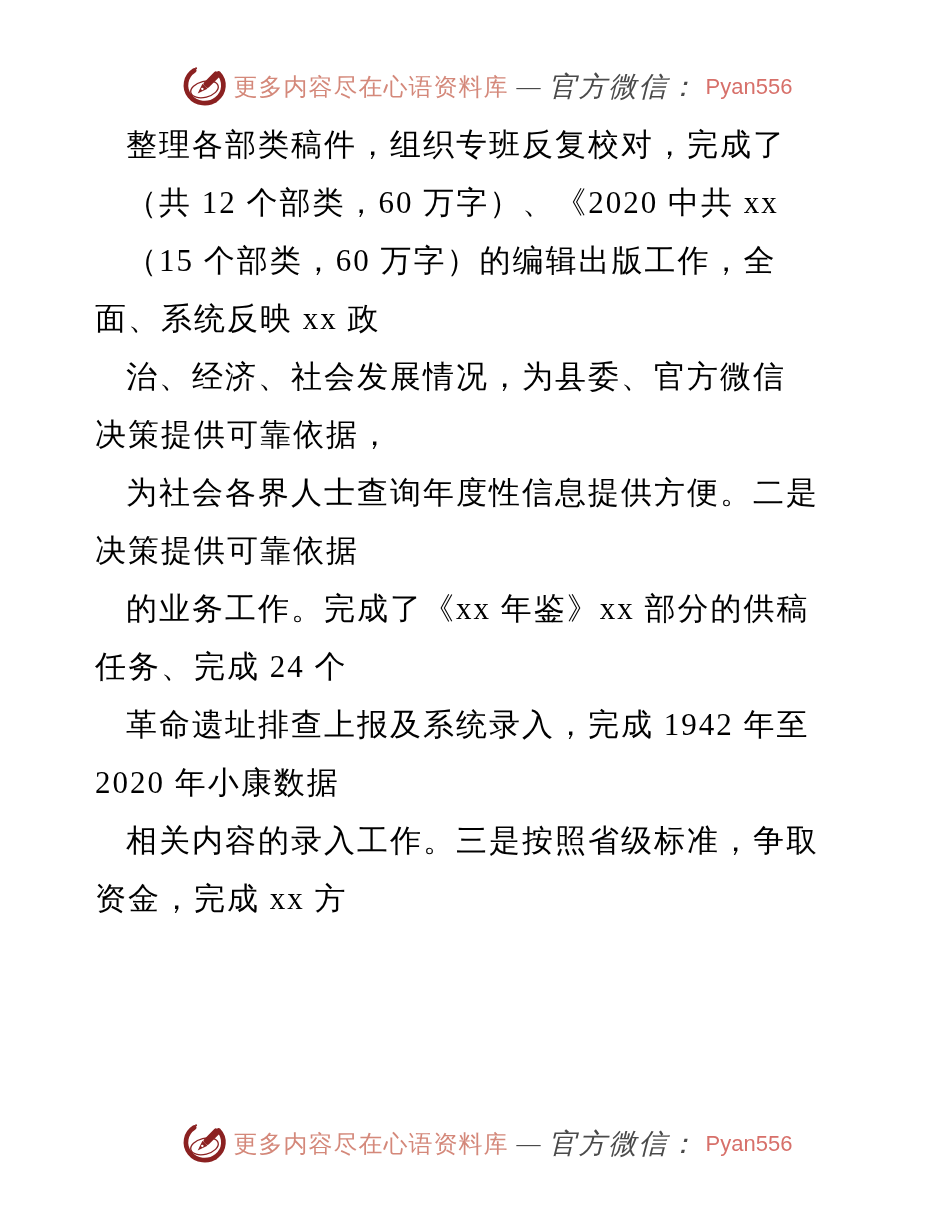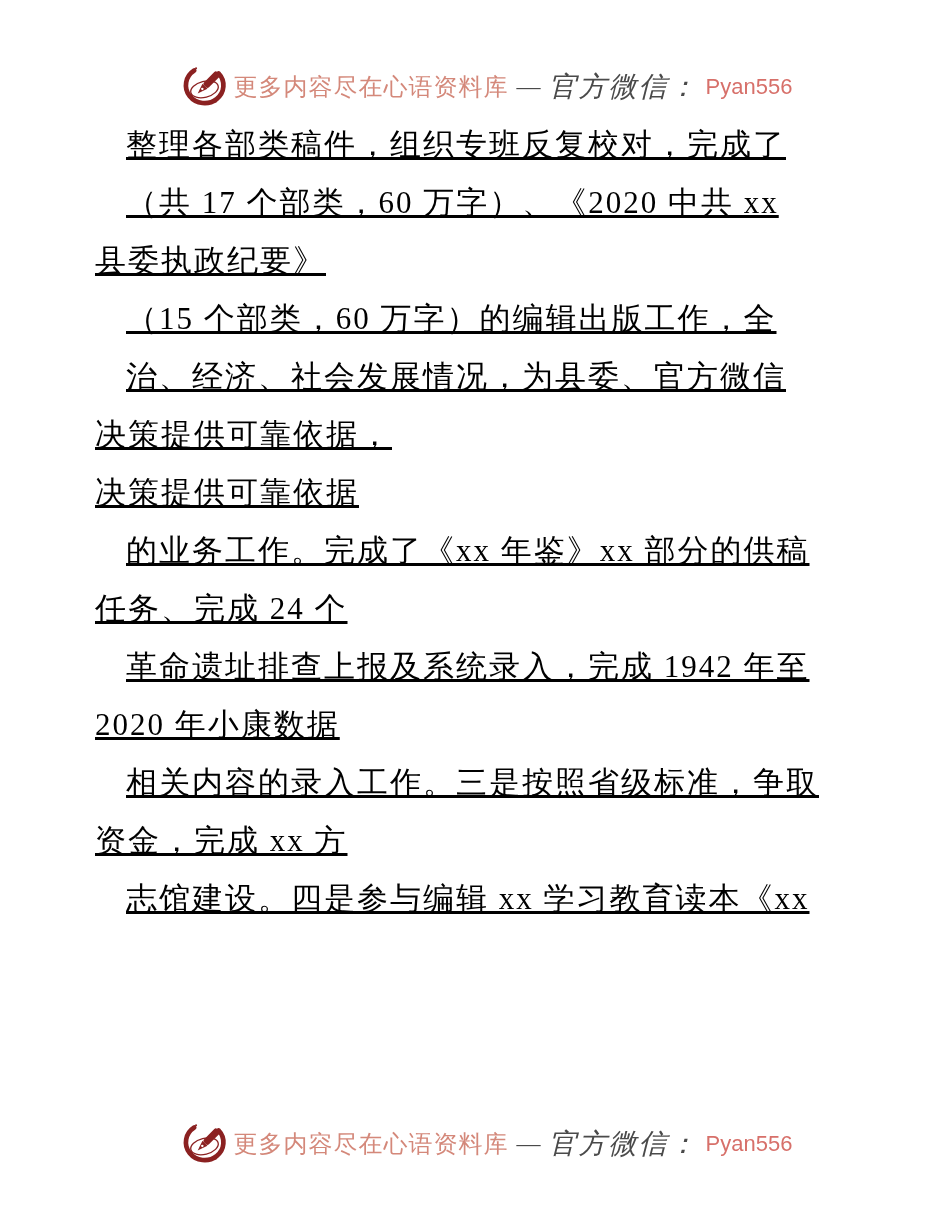--- a/index.html
+++ b/index.html
@@ -66,21 +66,20 @@
     top: 116px;
     left: 95px;
     right: 93px;
     color: #000000;
     font-size: 31px;
     line-height: 58px;
     letter-spacing: 2px;
   }
   .doc-line {
     white-space: nowrap;
-    text-decoration: underline;
   }
   .doc-line.indent {
     text-indent: 31px;
   }
 </style>
 </head>
 <body>
 
 <div class="page">
 
@@ -98,33 +97,33 @@
       <circle cx="36" cy="40" r="1.2" fill="currentColor"></circle>
     </svg>
     <span class="brand-site" style="color: rgb(212, 136, 122);">更多内容尽在心语资料库</span>
       <span class="brand-dash" style="color: rgb(74, 74, 74);">—</span>
       <span class="brand-wechat-label" style="color: rgb(74, 74, 74);">官方微信：</span>
       <span class="brand-wechat-id" style="color: rgb(215, 112, 106);">Pyan556</span>
   </div>
 
   <div class="doc-content" style="color: rgb(0, 0, 0);">
       <div class="doc-line indent">整理各部类稿件，组织专班反复校对，完成了</div>
-      <div class="doc-line indent">（共 17 个部类，60 万字）、《2020 中共 xx</div>
-      <div class="doc-line">县委执政纪要》</div>
+      <div class="doc-line indent">（共 12 个部类，60 万字）、《2020 中共 xx</div>
       <div class="doc-line indent">（15 个部类，60 万字）的编辑出版工作，全</div>
+      <div class="doc-line">面、系统反映 xx 政</div>
       <div class="doc-line indent">治、经济、社会发展情况，为县委、官方微信</div>
       <div class="doc-line">决策提供可靠依据，</div>
+      <div class="doc-line indent">为社会各界人士查询年度性信息提供方便。二是</div>
       <div class="doc-line">决策提供可靠依据</div>
       <div class="doc-line indent">的业务工作。完成了《xx 年鉴》xx 部分的供稿</div>
       <div class="doc-line">任务、完成 24 个</div>
       <div class="doc-line indent">革命遗址排查上报及系统录入，完成 1942 年至</div>
       <div class="doc-line">2020 年小康数据</div>
       <div class="doc-line indent">相关内容的录入工作。三是按照省级标准，争取</div>
       <div class="doc-line">资金，完成 xx 方</div>
-      <div class="doc-line indent">志馆建设。四是参与编辑 xx 学习教育读本《xx</div>
     </div>
 
   <div class="brand-band footer">
     <svg class="brand-logo" viewBox="0 0 48 48" aria-hidden="true" style="color: rgb(139, 33, 33);">
       <path d="M13 7 A 20 19 0 1 0 39 10" stroke="currentColor" stroke-width="5" fill="none" stroke-linecap="round"></path>
       <ellipse cx="24" cy="27" rx="15" ry="8.5" stroke="currentColor" stroke-width="1.4" fill="none" transform="rotate(-14 24 27)"></ellipse>
       <g transform="rotate(45 24 24)" fill="currentColor">
         <rect x="20.5" y="3.5" width="7.5" height="20" rx="2.2"></rect>
         <path d="M20.5 23.5 L28 23.5 L24.2 34.5 Z"></path>
         <circle cx="24.2" cy="27.5" r="1.3" fill="#ffffff"></circle>

